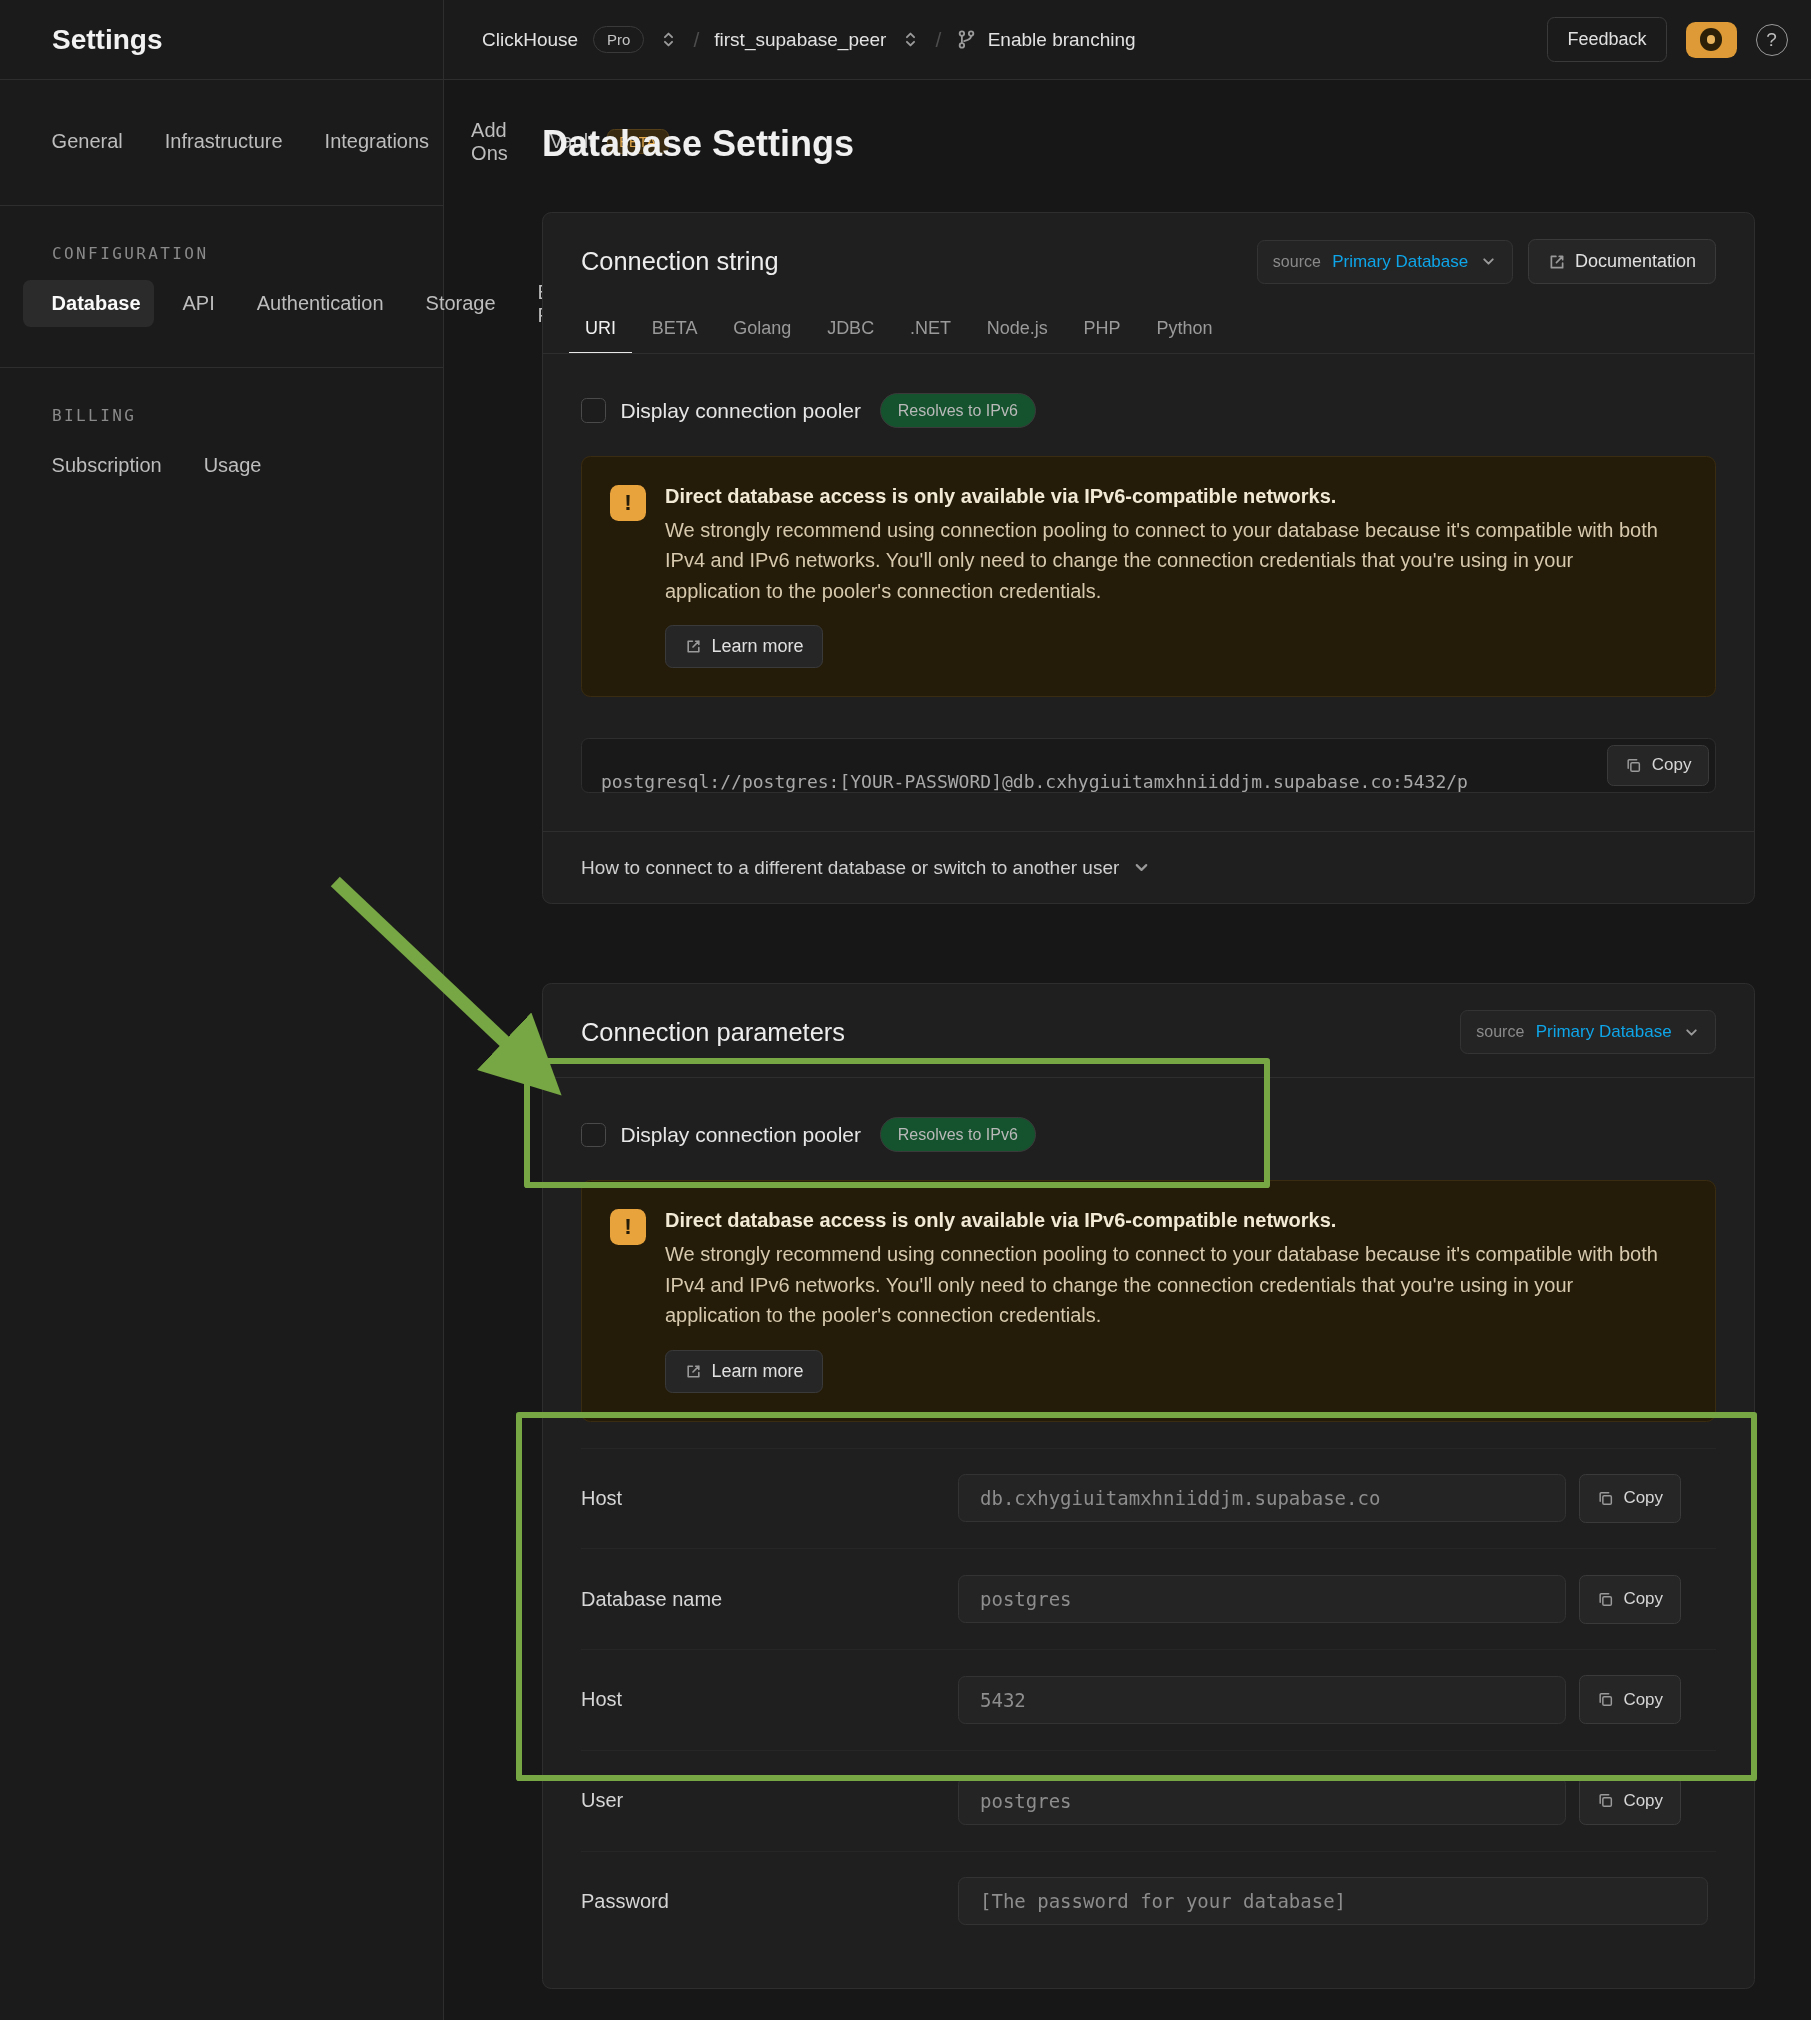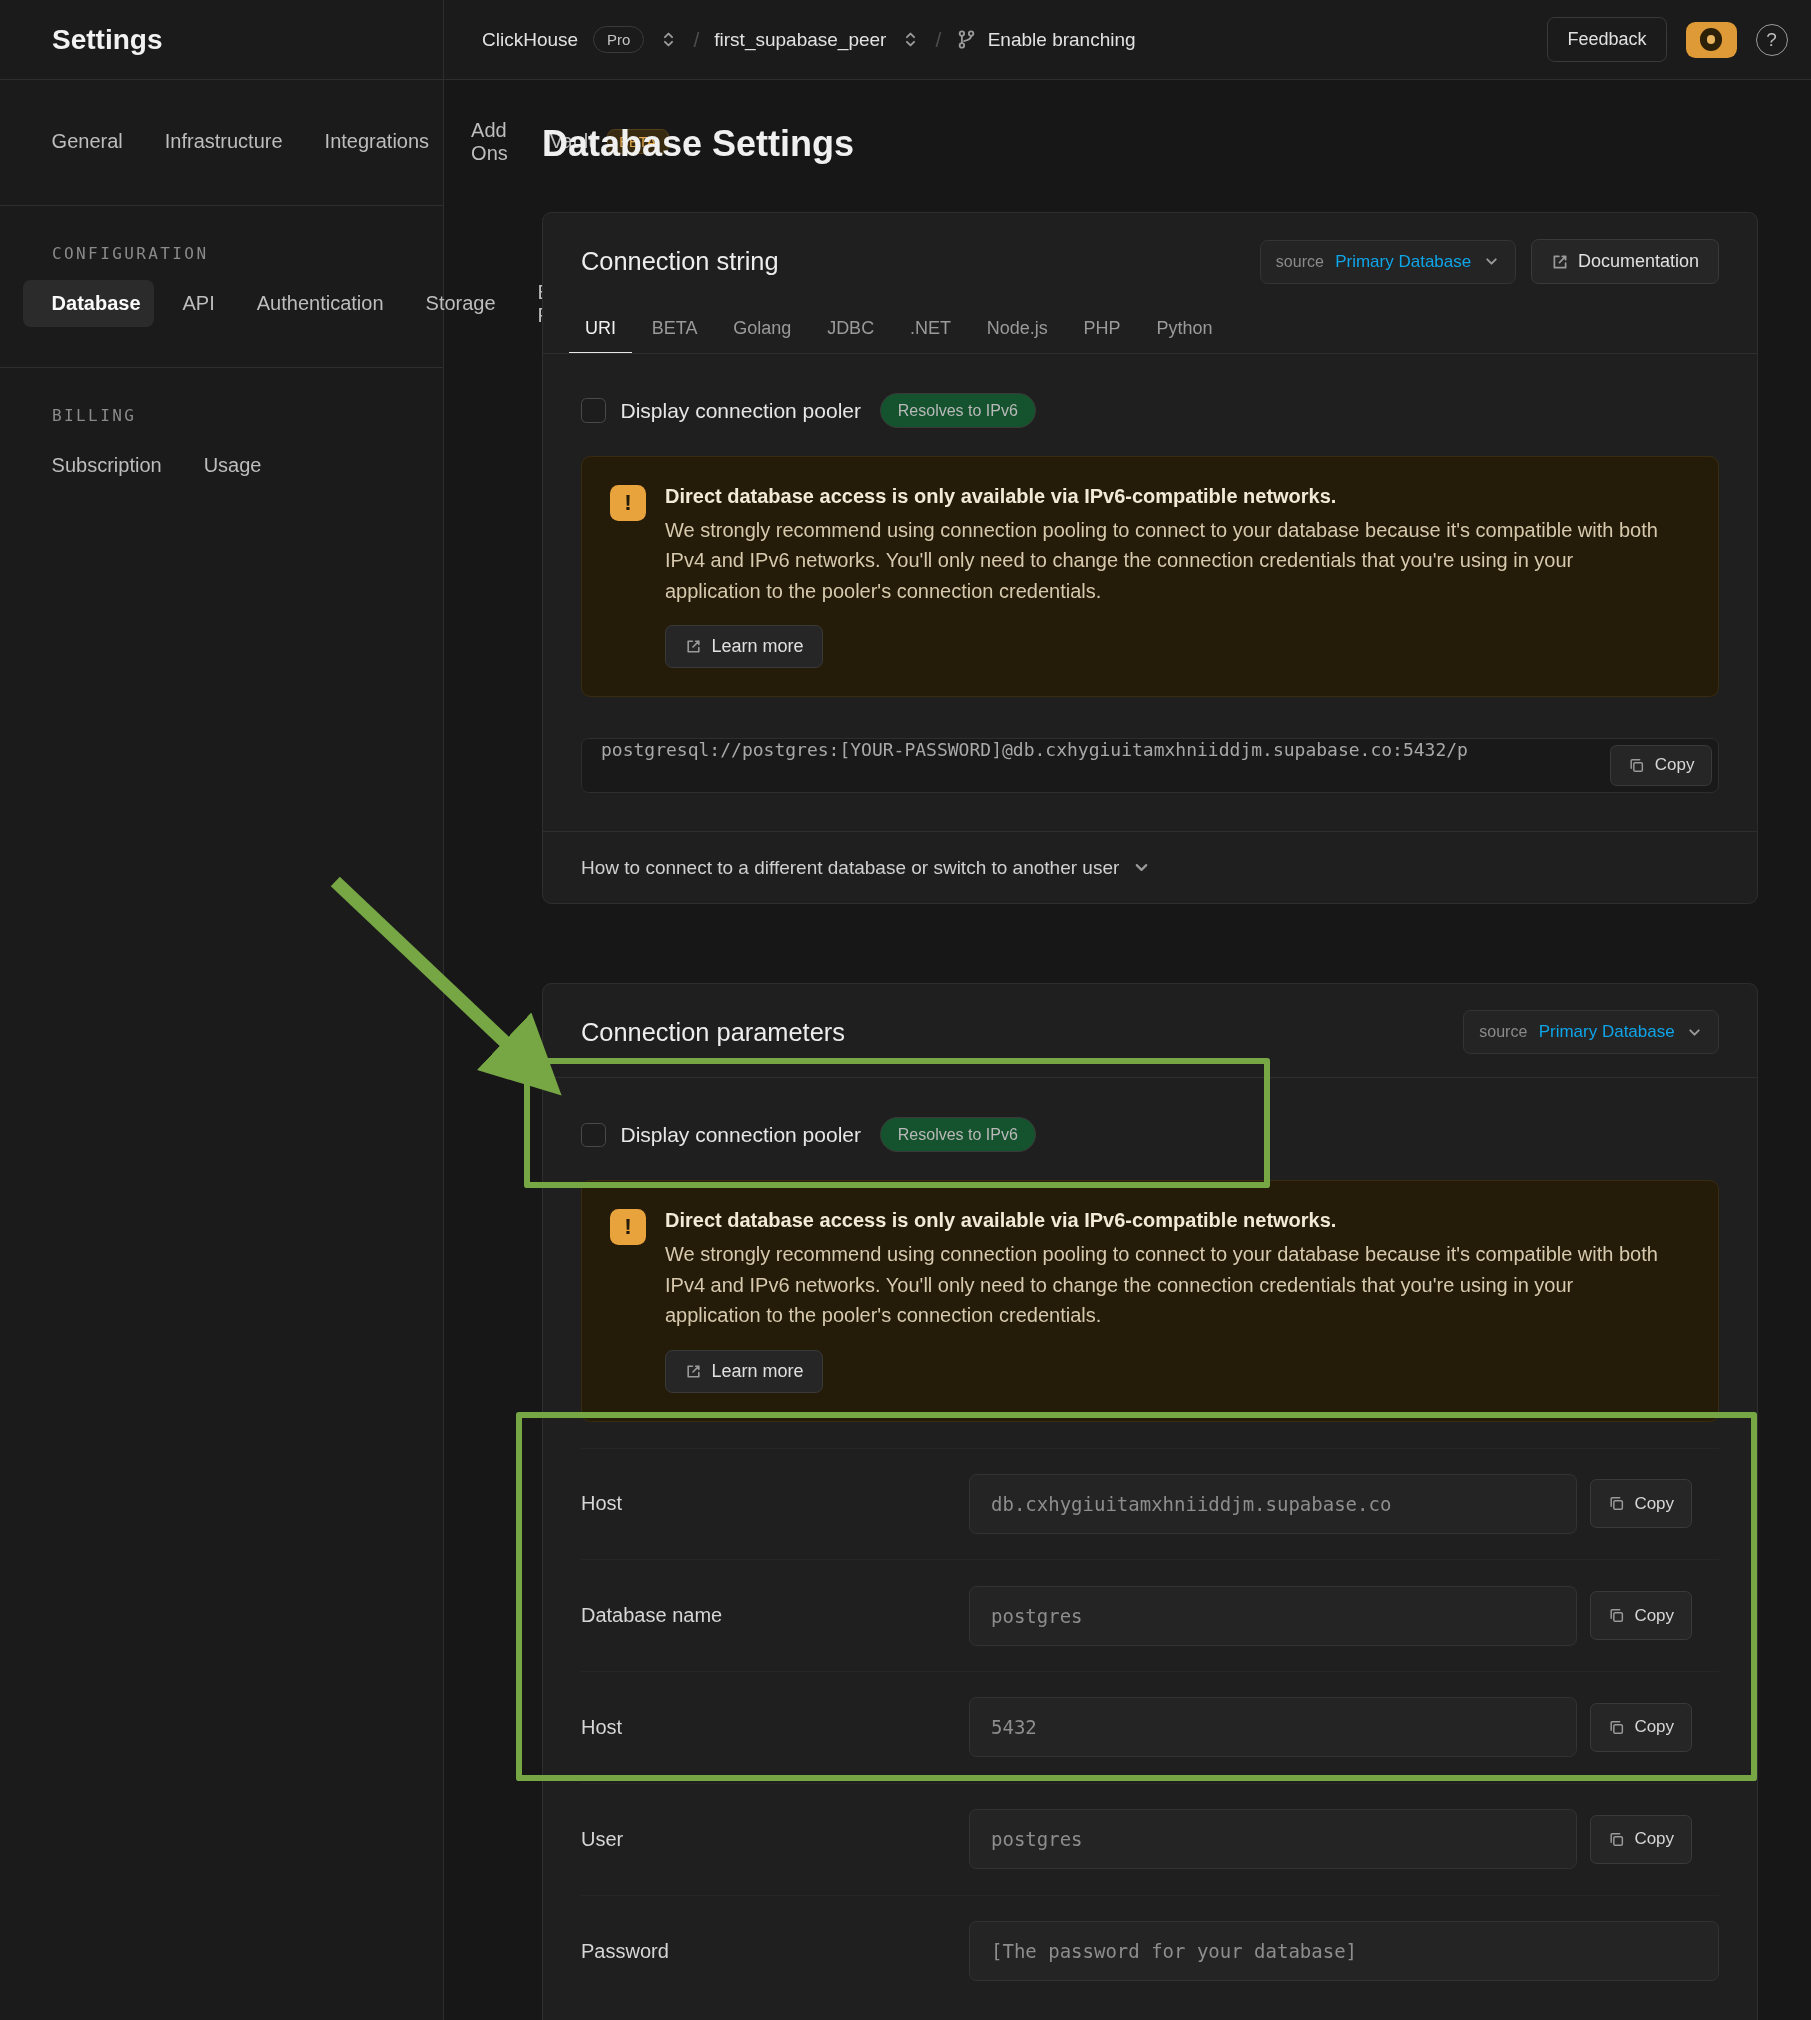--- a/index.html
+++ b/index.html
@@ -89,36 +89,36 @@
            padding:28px;margin-top:26px;}
   .warn-icon{width:36px;height:36px;flex:0 0 36px;border-radius:8.5px;background:var(--amber);color:#241b09;
              display:flex;align-items:center;justify-content:center;font-size:22.6px;font-weight:700;}
   .warn-content{flex:1;}
   .warn-title{font-size:20px;font-weight:600;color:var(--warn-title);margin-bottom:7.5px;}
   .warn-body{font-size:20px;line-height:1.52;color:var(--warn-body);max-width:998px;}
   .warn-content .btn{margin-top:19px;height:43px;font-size:18px;}
 
   .code-row{position:relative;margin-top:41px;}
   .code-input{height:55px;background:var(--bg-input);border:0.9px solid var(--border);border-radius:7.5px;
-              display:flex;align-items:flex-start;padding:0 151px 0 19px;overflow:hidden;}
+              display:flex;align-items:flex-end;padding:0 151px 0 19px;overflow:hidden;}
   .code-text{font-family:"DejaVu Sans Mono",monospace;font-size:18px;color:#a8a8a8;white-space:nowrap;overflow:hidden;}
   .copy-btn{display:inline-flex;align-items:center;gap:9.4px;background:var(--bg-btn);border:0.9px solid var(--border-2);
             border-radius:6.6px;color:#d6d6d6;font-size:17px;font-family:inherit;height:41px;padding:0 17px;cursor:pointer;flex:0 0 auto;}
   .copy-btn.in-row{position:absolute;right:6.6px;top:6.6px;}
 
   .card-foot{display:flex;align-items:center;gap:13px;border-top:0.9px solid var(--border);padding:24.5px 38px;
              font-size:19px;color:#d0d0d0;cursor:pointer;}
 
   
   .fields{margin-top:26px;border-top:0.9px solid #262626;}
   .field-row{display:flex;align-items:center;padding:25.4px 0;border-bottom:0.9px solid #262626;}
   .field-row:last-child{border-bottom:none;}
   .field-label{width:377px;font-size:20px;color:#d6d6d6;}
-  .field-input{width:608px;height:60px;background:var(--bg-input2);border:0.9px solid #333;border-radius:7.5px;
-               display:flex;align-items:center;padding:0 21px;overflow:hidden;margin-left:11px;}
+  .field-input{width:608px;height:48px;background:var(--bg-input2);border:0.9px solid #333;border-radius:7.5px;
+               display:flex;align-items:center;padding:0 21px;overflow:hidden;}
   .field-input .code-text{font-size:19px;color:#8d8d8d;}
   .field-input.wide{width:750px;}
   .field-row .copy-btn{margin-left:13px;height:49px;}
 
   
   .annotation{position:absolute;border:6.6px solid var(--green);border-radius:2.8px;pointer-events:none;z-index:50;}
   #anno-box-pooler{left:524px;top:1058px;width:746px;height:130px;}
   #anno-box-params{left:516px;top:1412px;width:1241px;height:369px;}
   #anno-arrow{position:absolute;left:0;top:0;width:1812px;height:2021px;pointer-events:none;z-index:50;}
 </style>

